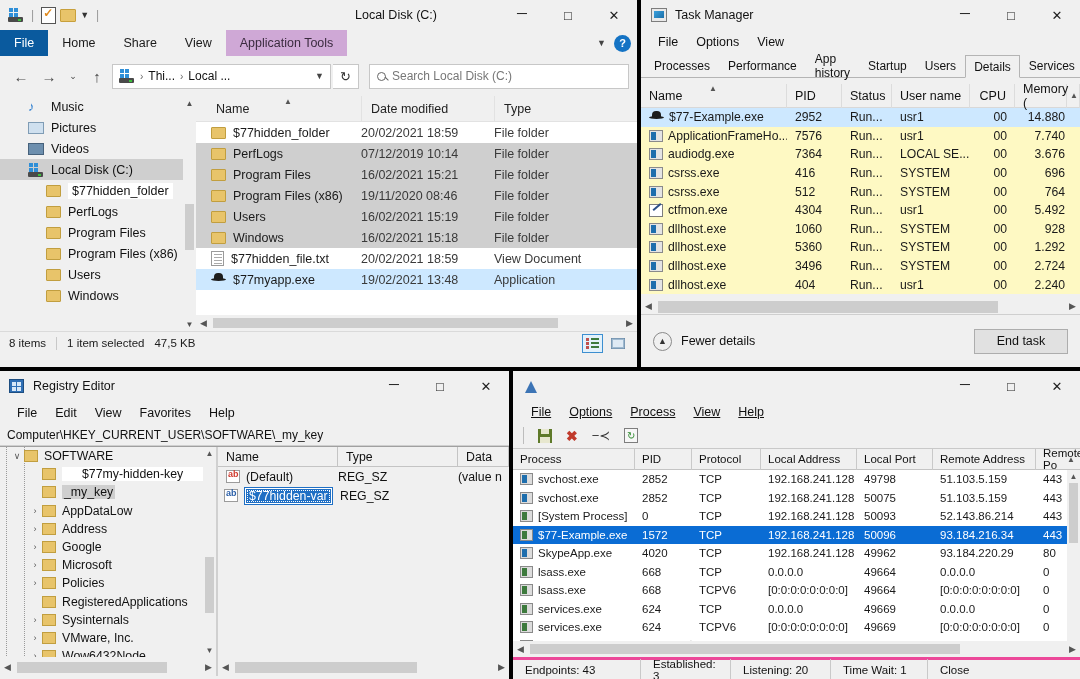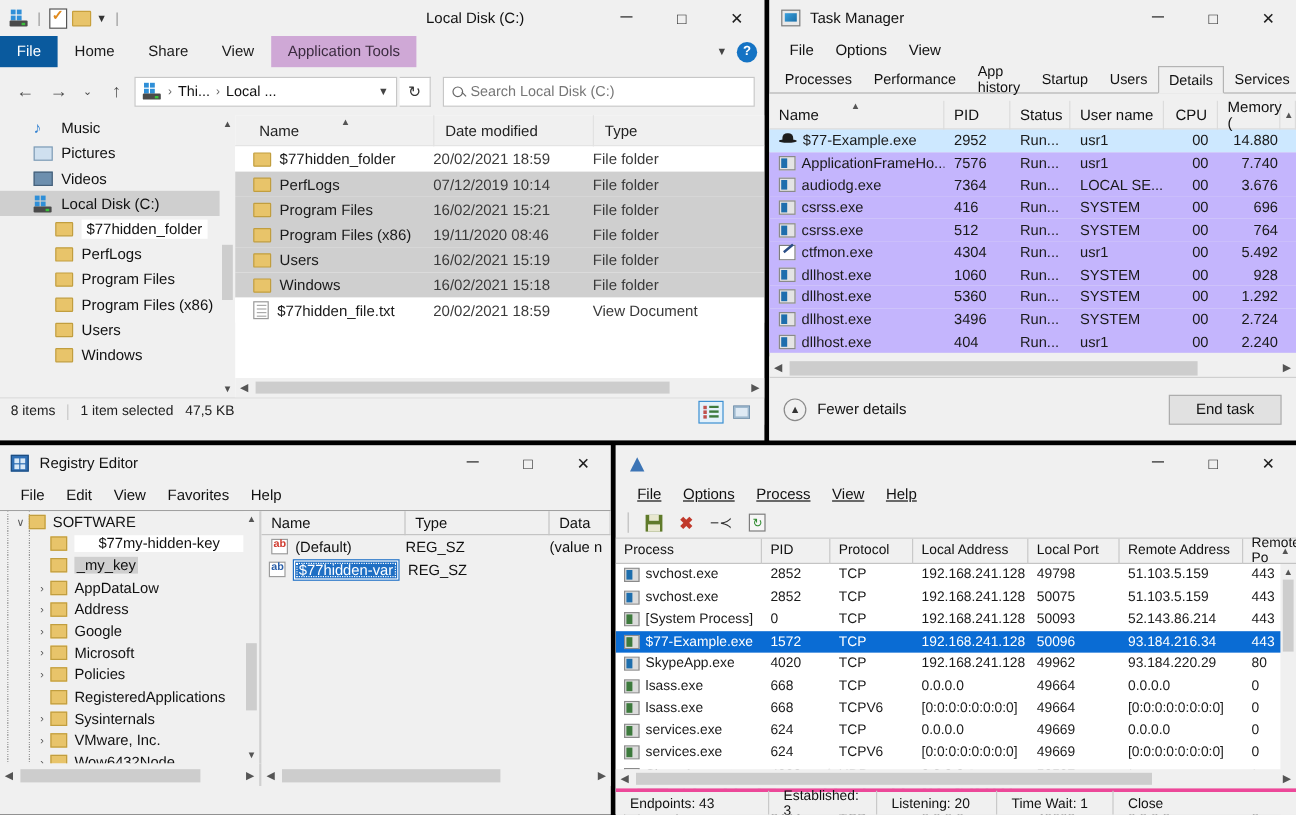--- a/index.html
+++ b/index.html
@@ -120,21 +120,21 @@
   .tm-tabs { height: 24px; display: flex; align-items: flex-end; padding-left: 4px; position: relative;
              border-bottom: 1px solid #b4b4b4; }
   .tm-tab { padding: 0 8px; height: 22px; display: flex; align-items: center; font-size: 12px; color: #111;
             border: 1px solid transparent; }
   .tm-tab.active { background: #f0f0f0; border: 1px solid #b4b4b4; border-bottom: 1px solid #f0f0f0;
                    position: relative; top: 1px; height: 23px; }
   .tm-head { height: 24px; background: #f0f0f0; display: flex; font-size: 12.5px; color: #111;
              border-bottom: 1px solid #d8d8d8; align-items: center; }
   .tm-head .h { display: flex; align-items: center; padding-left: 8px; height: 24px; border-right: 1px solid #dcdcdc; position: relative;}
   .tm-head .h.r { justify-content: flex-end; padding-right: 8px; }
-  .tm-row { height: 18.6px; display: flex; font-size: 12.2px; color: #1a1a1a; align-items: center; background: #c4b5fd; }
+  .tm-row { height: 18.6px; display: flex; font-size: 12.2px; color: #1a1a1a; align-items: center; background: #fef9c3; }
   .tm-row.sel { background: #cde8ff; }
   .tm-row .c { padding-left: 8px; display: flex; align-items: center; gap: 5px; overflow: hidden; white-space: nowrap; }
   .tm-row .c.r { justify-content: flex-end; padding-right: 8px; }
   .blue-ico { width: 14px; height: 12px; background: #e4e4e4; border: 1px solid #8a8a8a; position: relative; flex: none; }
   .blue-ico::after { content: ""; position: absolute; left: 1px; top: 1px; width: 5px; height: 8px; background: #1e6ead; }
   .pen-ico { width: 14px; height: 13px; background: #fff; border: 1px solid #7d7d7d; position: relative; flex: none;}
   .pen-ico::after { content: ""; position: absolute; left: 2px; top: 1px; width: 10px; height: 2px; background: #2b4e86;
                     transform: rotate(-40deg); }
   .tm-bottom { position: absolute; left: 0; bottom: 0; width: 100%; height: 53px; background: #f0f0f0;
                border-top: 1px solid #cfcfcf; display: flex; align-items: center; padding: 0 12px; }
@@ -410,20 +410,28 @@
           <div class="ctype">File folder</div>
         </div>
         <div class="frow white">
           <div class="cname">
               <span class="txt-ico"></span>
               <span>$77hidden_file.txt</span>
             </div>
           <div class="cdate">20/02/2021 18:59</div>
           <div class="ctype">View Document</div>
         </div>
+        <div class="frow selected">
+          <div class="cname">
+              <span class="hat-ico"></span>
+              <span>$77myapp.exe</span>
+            </div>
+          <div class="cdate">19/02/2021 13:48</div>
+          <div class="ctype">Application</div>
+        </div>
 
         <div style="position:absolute;bottom:0;left:0;width:100%" class="hscroll">
           <div class="arw">◀</div>
           <div class="track">
               <div class="thumb" style="width:345px"></div>
             </div>
           <div class="arw">▶</div>
         </div>
       </div>
     </div>
@@ -652,20 +660,21 @@
         <div class="wbtn x"></div>
       </div>
     </div>
     <div class="menubar">
       <span>File</span>
       <span>Edit</span>
       <span>View</span>
       <span>Favorites</span>
       <span>Help</span>
     </div>
+    <div class="rg-path">Computer\HKEY_CURRENT_USER\SOFTWARE\_my_key</div>
 
     <div class="rg-body">
       <div class="rg-tree">
         <div class="dots"></div>
         <div class="dots2"></div>
         <div class="rgnode" style="padding-left:10px">
           <span class="exp">∨</span>
           <span class="fi"></span>
           <span class="lbl">SOFTWARE</span>
         </div>

